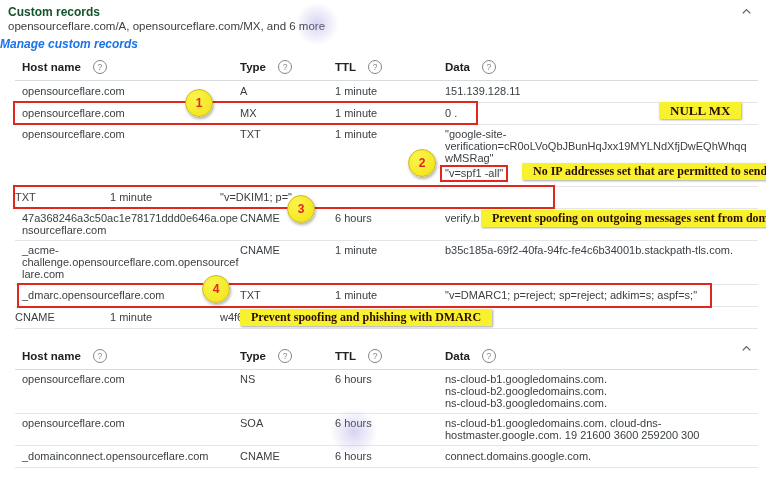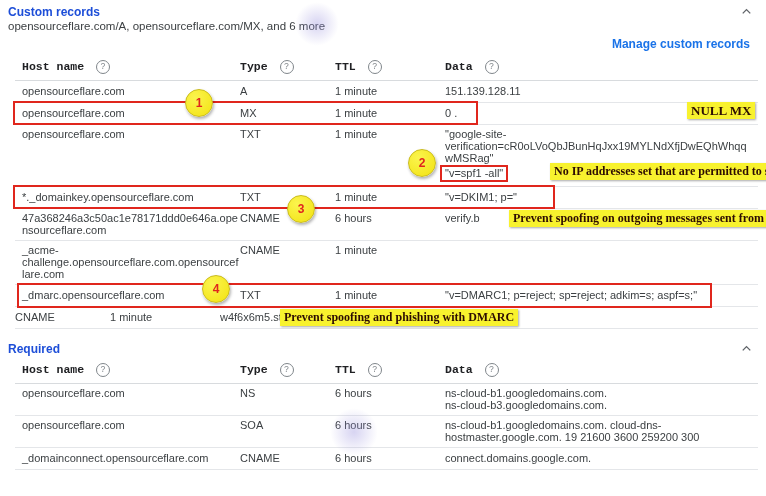--- a/index.html
+++ b/index.html
@@ -1,50 +1,50 @@
 <!DOCTYPE html>
 <html><head>
 <meta charset="utf-8">
 <style>
   html,body{margin:0;padding:0;background:#fff;}
   .screen{position:relative;width:766px;height:496px;background:#fff;overflow:hidden;
     font-family:"Liberation Sans","DejaVu Sans",sans-serif;color:#3c4043;font-size:11px;}
   
   .sec-head{position:relative;padding:5px 8px 0 8px;}
-  .sec-title{font-weight:bold;font-size:12px;color:#1d4ed8;line-height:14px;}
+  .sec-title{font-weight:bold;font-size:12px;color:#14532d;line-height:14px;}
   .sec-sub{font-size:11.5px;color:#3c4043;line-height:14px;}
   .chev{position:absolute;right:12px;top:4px;cursor:pointer;}
-  .link-row{text-align:right;padding:4px 16px 0 0;height:16px;}
+  .link-row{padding:4px 16px 0 0;height:16px;font-style:italic;}
   .link{color:#1a73e8;font-size:12px;font-weight:bold;text-decoration:none;cursor:pointer;}
   
   .table{margin:2px 8px 0 15px;}
   .tr{display:flex;align-items:flex-start;position:relative;border-bottom:1px solid #e4e6e9;padding:4px 0;line-height:13px;}
-  .thead{border-bottom:1px solid #d8dbde;padding:5px 0 6px;font-weight:bold;color:#202124;font-size:11.5px;font-family:Liberation Mono, monospace;}
+  .thead{border-bottom:1px solid #d8dbde;padding:5px 0 6px;font-weight:bold;color:#202124;font-size:11.5px;}
   .tr.multi{padding:3px 0 4px;}
   .td{box-sizing:border-box;}
   .c-host{width:225px;padding-left:7px;overflow-wrap:anywhere;}
   .c-type{width:95px;}
   .c-ttl{width:110px;}
   .c-data{flex:1;max-width:302px;overflow-wrap:anywhere;position:relative;}
   .c-data .ln{line-height:12px;}
   .multi .c-host{line-height:12px;}
   .q{display:inline-block;width:12px;height:12px;border:1px solid #80868b;border-radius:50%;
      font-size:8.5px;line-height:12px;text-align:center;color:#80868b;margin-left:12px;
      font-weight:normal;vertical-align:1px;cursor:pointer;}
   
   .rbox{position:absolute;border:2px solid #e0261d;background:transparent;pointer-events:none;z-index:4;}
   .marker{position:absolute;width:26px;height:26px;border-radius:50%;
     background:radial-gradient(circle at 35% 30%,#fbf44e,#f2e211);
     border:1px solid #c9bb1d;color:#e0261d;font-weight:bold;font-size:12px;
     display:flex;align-items:center;justify-content:center;
     box-shadow:1px 2px 3px rgba(0,0,0,.3);z-index:6;}
   .hl{position:absolute;background:#f8f22e;color:#2d0d02;
     font-family:"Liberation Serif","DejaVu Serif",serif;font-weight:bold;font-size:12px;
-    line-height:15px;padding:1px 4px;white-space:nowrap;
-    box-shadow:1px 1px 2px rgba(0,0,0,.35);z-index:7;margin-left:28px;}
+    line-height:15px;padding:1px 11px;white-space:nowrap;
+    box-shadow:1px 1px 2px rgba(0,0,0,.35);z-index:7;}
   .hl.big{font-size:13px;}
   .inline-rbox{display:inline-block;border:2px solid #e0261d;padding:0 3px;margin-left:-5px;line-height:13px;background:#fff;}
   .spf-line{position:relative;margin-top:1px;}
   .req-gap{height:8px;}
   .wm{position:absolute;border-radius:50%;z-index:1;pointer-events:none;
     background:radial-gradient(circle,rgba(150,142,220,.38),rgba(150,142,220,0) 70%);}
 </style>
 </head>
 <body>
 
@@ -102,67 +102,68 @@
             <span class="inline-rbox">"v=spf1 -all"</span>
             <div class="marker" style="left:-37px;top:-16px;">2</div>
             <div class="hl" style="left:77px;top:-2px;">No IP addresses set that are permitted to send email</div>
           </div>
         </div>
       </div>
 
       <div class="tr">
         <div class="rbox" style="left:-2px;top:-2px;width:538px;height:20px;"></div>
         <div class="marker" style="left:272px;top:8px;">3</div>
-        <div class="td c-host">*._domainkey.opensourceflare.com</div>
         <div class="td c-type">TXT</div>
         <div class="td c-ttl">1 minute</div>
         <div class="td c-data">"v=DKIM1; p="</div>
       </div>
 
       <div class="tr multi">
         <div class="td c-host">47a368246a3c50ac1e78171ddd0e646a.opensourceflare.com</div>
         <div class="td c-type">CNAME</div>
         <div class="td c-ttl">6 hours</div>
         <div class="td c-data">
           <span>verify.b</span>
           <div class="hl" style="left:36px;top:-2px;">Prevent spoofing on outgoing messages sent from domain</div>
         </div>
       </div>
 
       <div class="tr multi">
         <div class="td c-host">_acme-challenge.opensourceflare.com.opensourceflare.com</div>
         <div class="td c-type">CNAME</div>
         <div class="td c-ttl">1 minute</div>
+        <div class="td c-data">
+            <div class="ln">b35c185a-69f2-40fa-94fc-fe4c6b34001b.stackpath-tls.com.</div>
+          </div>
       </div>
 
       <div class="tr">
         <div class="rbox" style="left:2px;top:-2px;width:691px;height:21px;"></div>
         <div class="marker" style="left:187px;top:-10px;">4</div>
         <div class="td c-host">_dmarc.opensourceflare.com</div>
         <div class="td c-type">TXT</div>
         <div class="td c-ttl">1 minute</div>
         <div class="td c-data">"v=DMARC1; p=reject; sp=reject; adkim=s; aspf=s;"</div>
       </div>
 
       <div class="tr">
         <div class="td c-type">CNAME</div>
         <div class="td c-ttl">1 minute</div>
         <div class="td c-data">
           <span>w4f6x6m5.stackp</span>
-          <div class="hl" style="left:32px;top:-2px;text-align:right;">Prevent spoofing and phishing with DMARC</div>
+          <div class="hl" style="left:20px;top:-2px;text-align:right;">Prevent spoofing and phishing with DMARC</div>
         </div>
       </div>
     </div>
   </section>
 
   <div class="req-gap"></div>
 
   <section>
     <div class="sec-head">
-      <div class="sec-title">Required</div>
       <span class="chev">
         <svg width="15" height="15" viewBox="0 0 24 24">
             <path d="M6 15l6-6 6 6" stroke="#5f6368" stroke-width="2.2" fill="none"></path>
           </svg>
       </span>
     </div>
 
     <div class="table">
       <div class="tr thead">
         <div class="td c-host"><span>Host name</span><span class="q">?</span></div>
@@ -170,20 +171,21 @@
         <div class="td c-ttl"><span>TTL</span><span class="q">?</span></div>
         <div class="td c-data"><span>Data</span><span class="q">?</span></div>
       </div>
 
       <div class="tr multi">
         <div class="td c-host">opensourceflare.com</div>
         <div class="td c-type">NS</div>
         <div class="td c-ttl">6 hours</div>
         <div class="td c-data">
           <div class="ln">ns-cloud-b1.googledomains.com.</div>
+          <div class="ln">ns-cloud-b2.googledomains.com.</div>
           <div class="ln">ns-cloud-b3.googledomains.com.</div>
         </div>
       </div>
 
       <div class="tr multi">
         <div class="td c-host">opensourceflare.com</div>
         <div class="td c-type">SOA</div>
         <div class="td c-ttl">6 hours</div>
         <div class="td c-data">
           <div class="ln">ns-cloud-b1.googledomains.com. cloud-dns-hostmaster.google.com. 19 21600 3600 259200 300</div>

